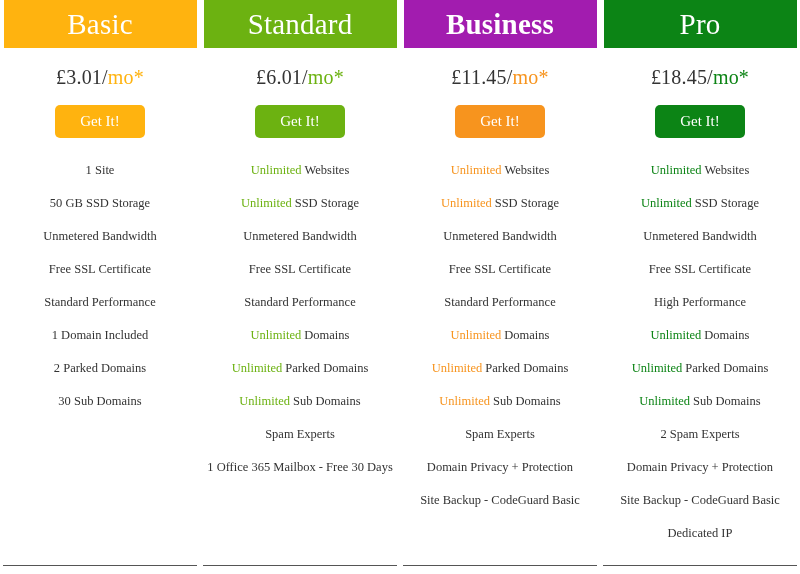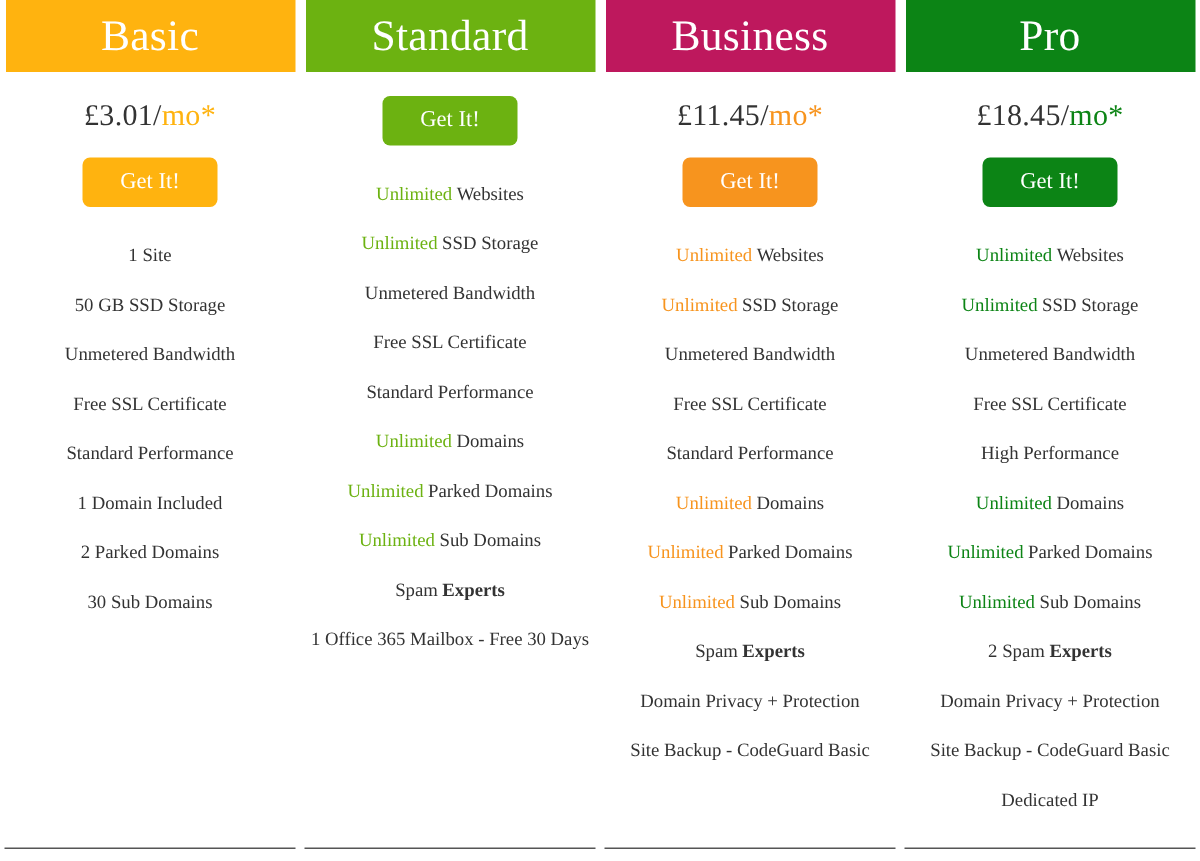--- a/index.html
+++ b/index.html
@@ -92,21 +92,21 @@
     box-sizing: border-box;
   }
   .feature-item.empty {
     visibility: hidden;
   }
   .feature-item .hl {
     padding-right: 3px;
     margin-top: 32px;
   }
   .feature-item .bold {
-    font-weight: bold;
+    font-weight: normal;
     padding-left: 3px;
   }
 </style>
 </head>
 <body>
 
 <div class="pricing-table" id="pricing-table">
     <div class="plan-column">
       <div class="plan-header" style="background: rgb(255, 179, 15);">Basic</div>
       <div class="plan-price"><span>£3.01/</span><span class="period" style="color: rgb(255, 179, 15);">mo*</span></div>
@@ -137,20 +137,21 @@
           <span><span>30 Sub Domains</span></span>
         </li>
         <li class="feature-item empty"></li>
         <li class="feature-item empty"></li>
         <li class="feature-item empty"></li>
         <li class="feature-item empty"></li>
       </ul>
     </div>
     <div class="plan-column">
       <div class="plan-header" style="background: rgb(108, 178, 17);">Standard</div>
+      <div class="plan-price"><span>£6.01/</span><span class="period" style="color: rgb(108, 178, 17);">mo*</span></div>
       <button class="cta-button" style="background: rgb(108, 178, 17);">Get It!</button>
       <ul class="feature-list">
         <li class="feature-item">
           <span><span class="hl" style="color: rgb(108, 178, 17);">Unlimited</span><span>Websites</span></span>
         </li>
         <li class="feature-item">
           <span><span class="hl" style="color: rgb(108, 178, 17);">Unlimited</span><span>SSD Storage</span></span>
         </li>
         <li class="feature-item">
           <span><span>Unmetered Bandwidth</span></span>
@@ -174,21 +175,21 @@
           <span><span>Spam</span><span class="bold">Experts</span></span>
         </li>
         <li class="feature-item">
           <span><span>1 Office 365 Mailbox - Free 30 Days</span></span>
         </li>
         <li class="feature-item empty"></li>
         <li class="feature-item empty"></li>
       </ul>
     </div>
     <div class="plan-column">
-      <div class="plan-header" style="background: #be185d;">Business</div>
+      <div class="plan-header" style="background: #a21caf; font-weight: bold;">Business</div>
       <div class="plan-price"><span>£11.45/</span><span class="period" style="color: rgb(247, 148, 30);">mo*</span></div>
       <button class="cta-button" style="background: rgb(247, 148, 30);">Get It!</button>
       <ul class="feature-list">
         <li class="feature-item">
           <span><span class="hl" style="color: rgb(247, 148, 30);">Unlimited</span><span>Websites</span></span>
         </li>
         <li class="feature-item">
           <span><span class="hl" style="color: rgb(247, 148, 30);">Unlimited</span><span>SSD Storage</span></span>
         </li>
         <li class="feature-item">

